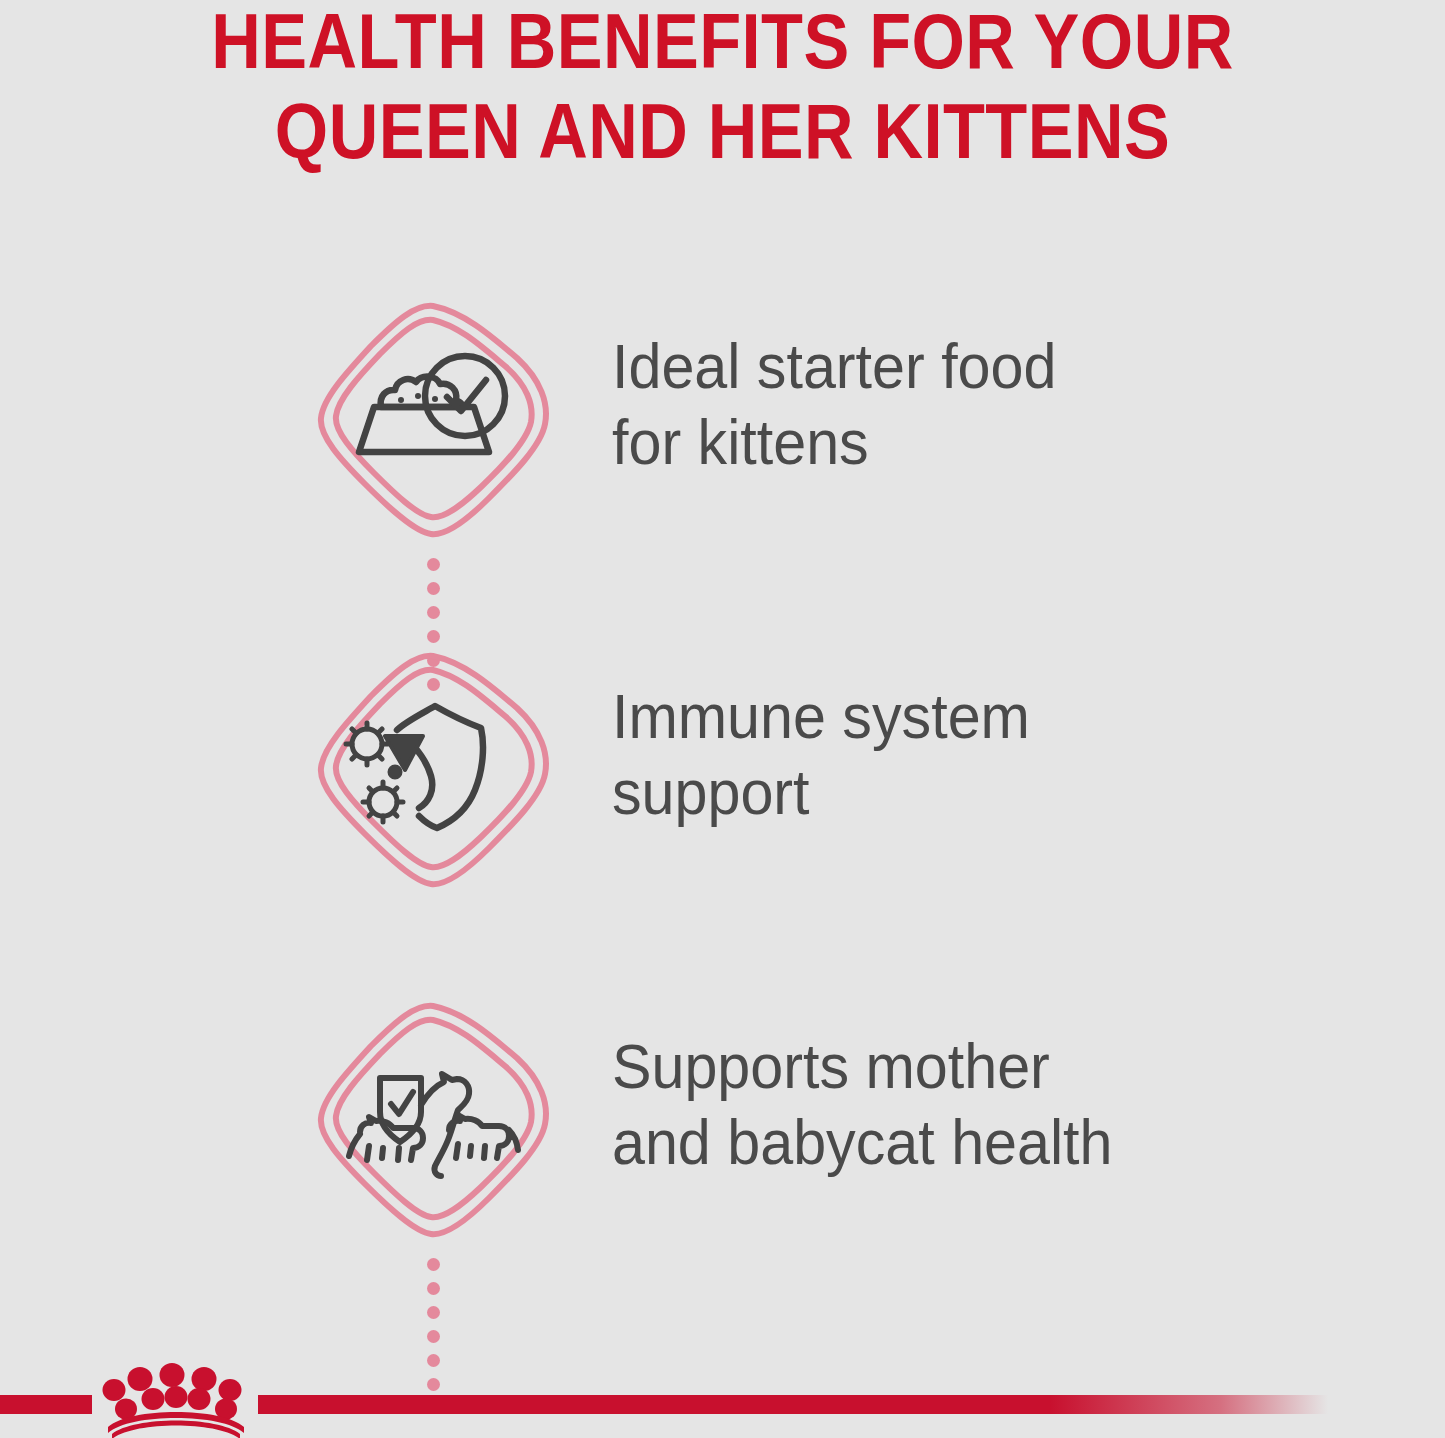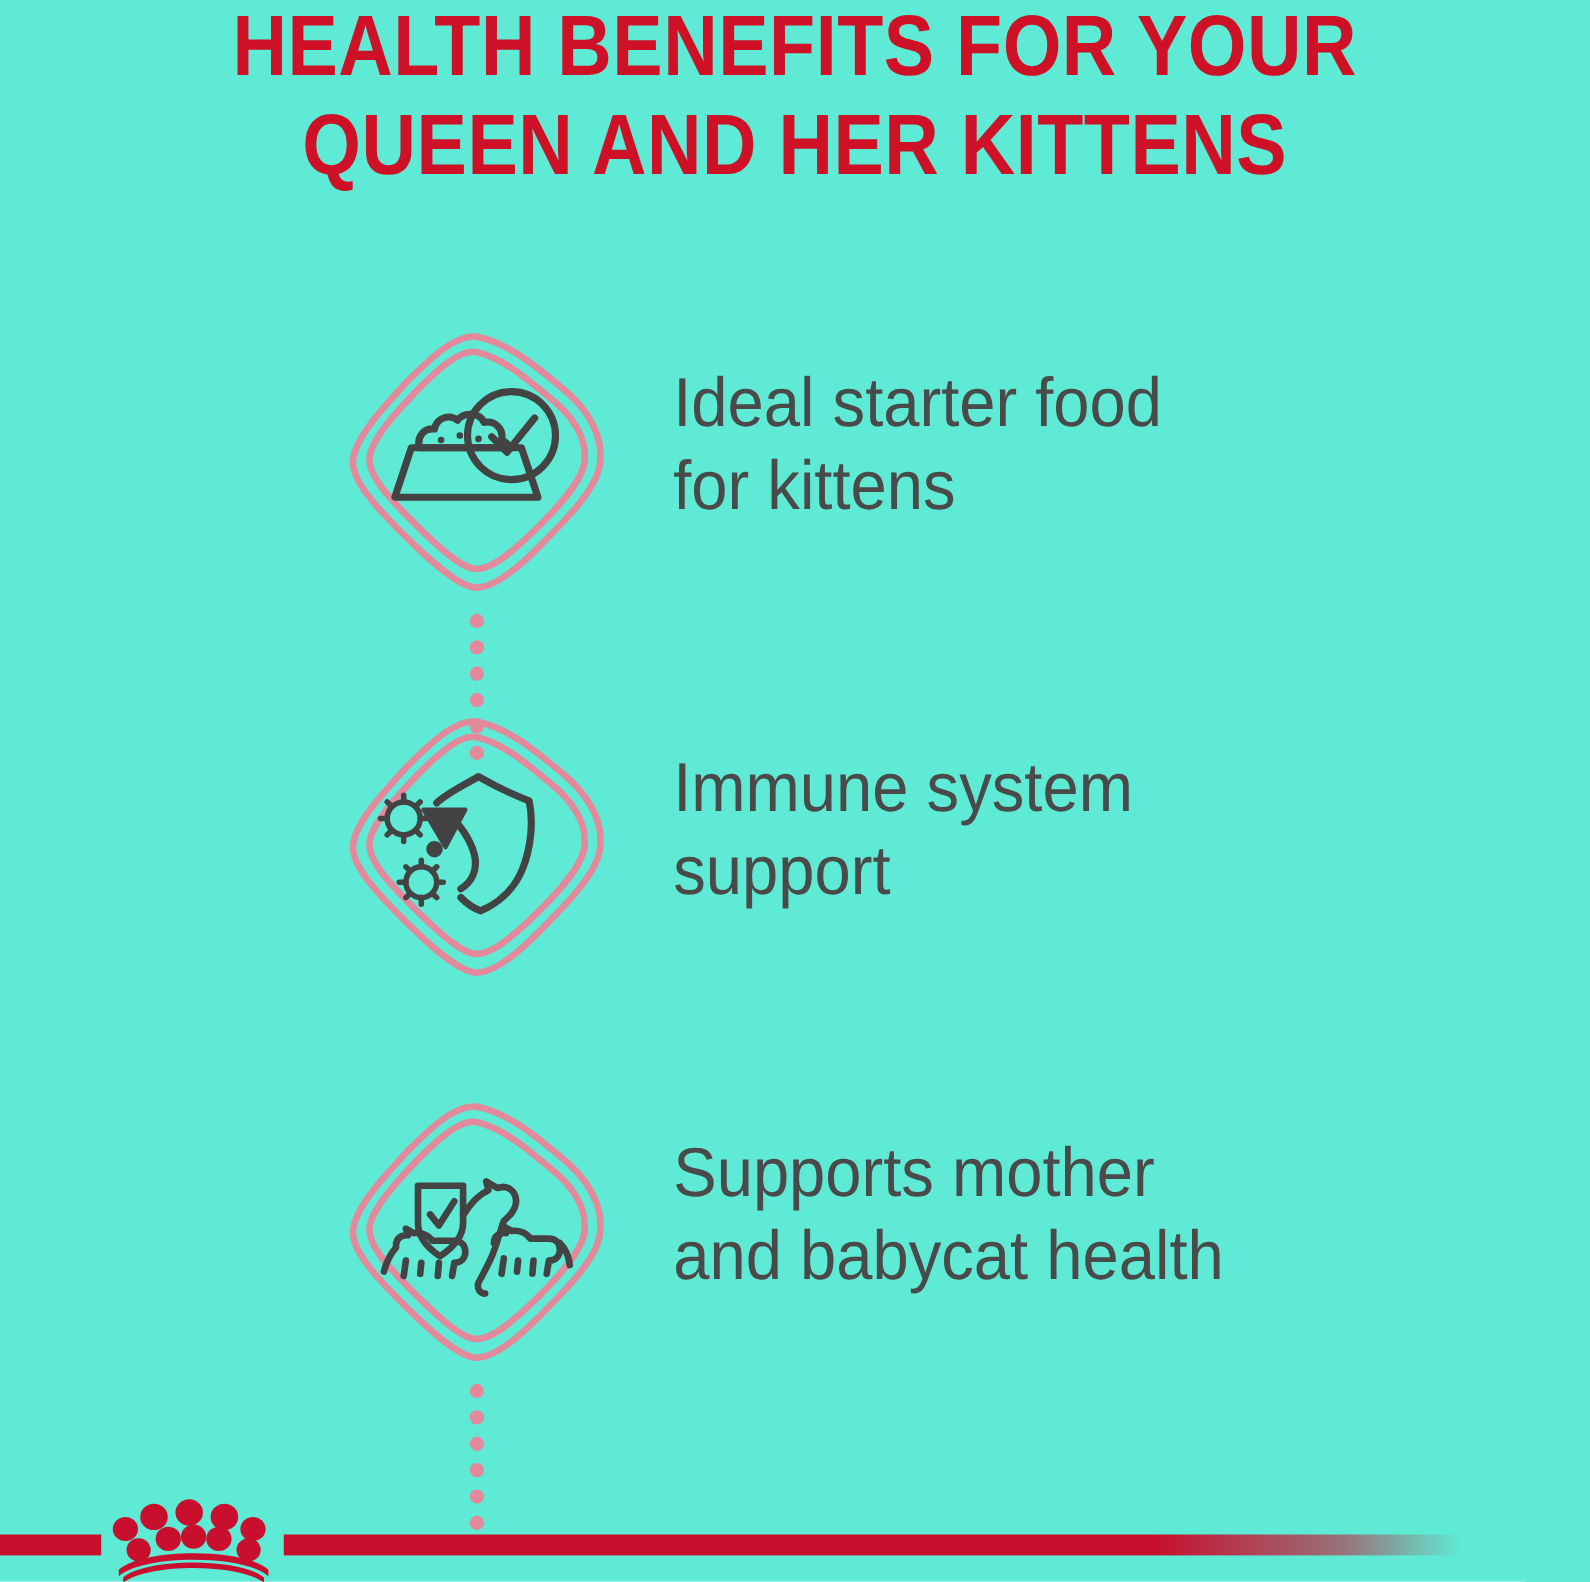--- a/index.html
+++ b/index.html
@@ -9,21 +9,21 @@
     height: 1438px;
     background: #ffffff;
     font-family: "Liberation Sans", sans-serif;
     overflow: hidden;
   }
 
   #page {
     position: relative;
     width: 1445px;
     height: 1438px;
-    background: #5eead4;
+    background: #e5e5e5;
   }
 
   
   .title-block {
     position: absolute;
     left: 0;
     top: -4px;
     width: 1445px;
     text-align: center;
   }

